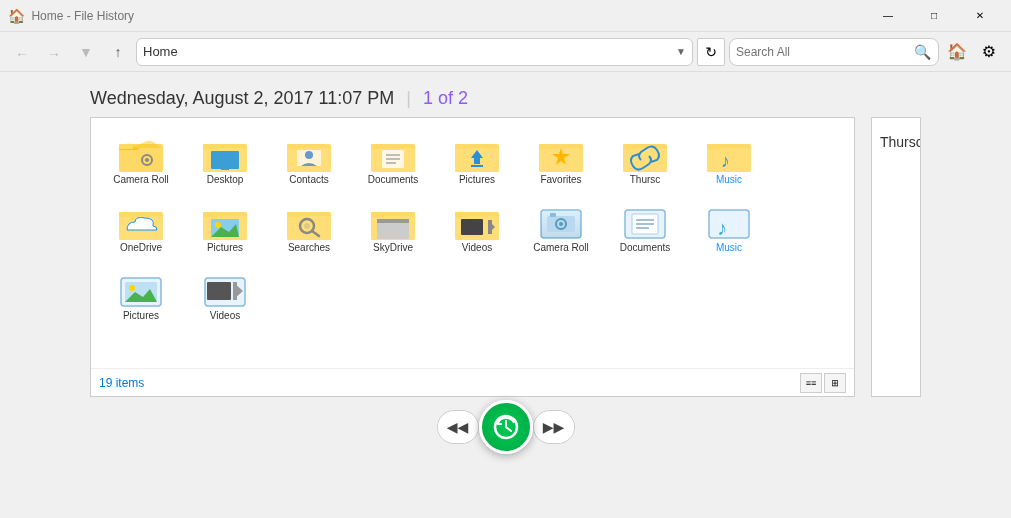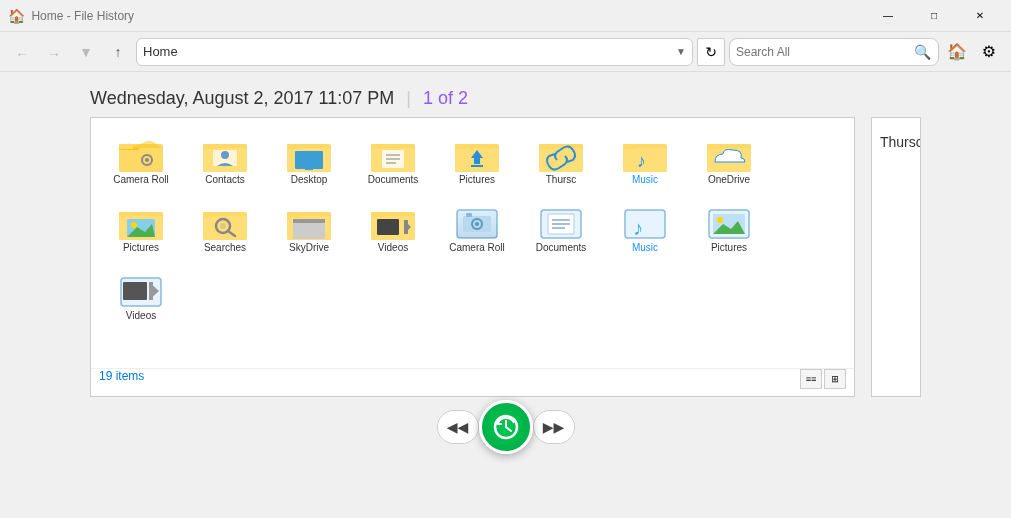--- a/index.html
+++ b/index.html
@@ -83,21 +83,21 @@
       overflow: hidden;
     }
     .folder-item {
       width: 80px; display: flex; flex-direction: column;
       align-items: center; padding: 6px 4px;
       cursor: pointer; border-radius: 3px;
     }
     .folder-label { font-size: 10px; color: #333; text-align: center; line-height: 1.2; }
     .status-bar {
       height: 28px; border-top: 1px solid #eee; display: flex;
-      justify-content: space-between;
+      align-items: center; justify-content: space-between;
       padding: 0 8px;
     }
     .item-count { font-size: 12px; color: #0078d7; }
     .view-btns { display: flex; gap: 2px; }
     .view-btn { width: 22px; height: 20px; border: 1px solid #ccc; background: #f5f5f5; cursor: pointer; font-size: 9px; display: flex; align-items: center; justify-content: center; }
 
     
     .right-panel {
       width: 50px; border: 1px solid #ccc; background: white;
       margin-left: 16px; overflow: hidden;
@@ -185,36 +185,36 @@
           <circle cx="30" cy="26" r="2" fill="#888"></circle>
         </svg>
         <span class="folder-label">Camera Roll</span>
       </div>
 
       <div class="folder-item">
         <svg class="folder-svg" viewBox="0 0 48 40">
           <rect x="2" y="10" width="44" height="28" rx="2" fill="#FFD966"></rect>
           <rect x="2" y="14" width="44" height="24" rx="2" fill="#FFDD77"></rect>
           <rect x="2" y="10" width="14" height="5" rx="1" fill="#FFD966"></rect>
+          <rect x="10" y="17" width="28" height="18" rx="1" fill="#3B9FD6"></rect>
+          <rect x="20" y="33" width="8" height="3" fill="#3B9FD6"></rect>
+        </svg>
+        <span class="folder-label">Desktop</span>
+      </div>
+
+      <div class="folder-item">
+        <svg class="folder-svg" viewBox="0 0 48 40">
+          <rect x="2" y="10" width="44" height="28" rx="2" fill="#FFD966"></rect>
+          <rect x="2" y="14" width="44" height="24" rx="2" fill="#FFDD77"></rect>
+          <rect x="2" y="10" width="14" height="5" rx="1" fill="#FFD966"></rect>
           <rect x="12" y="16" width="24" height="16" rx="1" fill="white" opacity="0.7"></rect>
           <circle cx="24" cy="21" r="4" fill="#6699CC"></circle>
           <path d="M16 32 Q24 26 32 32" fill="#6699CC"></path>
         </svg>
         <span class="folder-label">Contacts</span>
-      </div>
-
-      <div class="folder-item">
-        <svg class="folder-svg" viewBox="0 0 48 40">
-          <rect x="2" y="10" width="44" height="28" rx="2" fill="#FFD966"></rect>
-          <rect x="2" y="14" width="44" height="24" rx="2" fill="#FFDD77"></rect>
-          <rect x="2" y="10" width="14" height="5" rx="1" fill="#FFD966"></rect>
-          <rect x="10" y="17" width="28" height="18" rx="1" fill="#3B9FD6"></rect>
-          <rect x="20" y="33" width="8" height="3" fill="#3B9FD6"></rect>
-        </svg>
-        <span class="folder-label">Desktop</span>
       </div>
 
       <div class="folder-item">
         <svg class="folder-svg" viewBox="0 0 48 40">
           <rect x="2" y="10" width="44" height="28" rx="2" fill="#FFD966"></rect>
           <rect x="2" y="14" width="44" height="24" rx="2" fill="#FFDD77"></rect>
           <rect x="2" y="10" width="14" height="5" rx="1" fill="#FFD966"></rect>
           <rect x="13" y="16" width="22" height="18" rx="1" fill="white" opacity="0.8"></rect>
           <line x1="17" y1="21" x2="31" y2="21" stroke="#aaa" stroke-width="1.5"></line>
           <line x1="17" y1="25" x2="31" y2="25" stroke="#aaa" stroke-width="1.5"></line>
@@ -227,20 +227,29 @@
         <svg class="folder-svg" viewBox="0 0 48 40">
           <rect x="2" y="10" width="44" height="28" rx="2" fill="#FFD966"></rect>
           <rect x="2" y="14" width="44" height="24" rx="2" fill="#FFDD77"></rect>
           <rect x="2" y="10" width="14" height="5" rx="1" fill="#FFD966"></rect>
           <polygon points="24,16 30,24 27,24 27,30 21,30 21,24 18,24" fill="#2B8FD6"></polygon>
           <rect x="18" y="31" width="12" height="2" fill="#2B8FD6"></rect>
         </svg>
         <span class="folder-label">Pictures</span>
       </div>
 
+      <div class="folder-item">
+        <svg class="folder-svg" viewBox="0 0 48 40">
+          <rect x="2" y="10" width="44" height="28" rx="2" fill="#FFD966"></rect>
+          <rect x="2" y="14" width="44" height="24" rx="2" fill="#FFDD77"></rect>
+          <rect x="2" y="10" width="14" height="5" rx="1" fill="#FFD966"></rect>
+          <polygon points="24,14 26,20 33,20 27,24 29,31 24,27 19,31 21,24 15,20 22,20" fill="#FFB600"></polygon>
+        </svg>
+        <span class="folder-label">Favorites</span>
+      </div>
 
       <div class="folder-item">
         <svg class="folder-svg" viewBox="0 0 48 40">
           <rect x="2" y="10" width="44" height="28" rx="2" fill="#FFD966"></rect>
           <rect x="2" y="14" width="44" height="24" rx="2" fill="#FFDD77"></rect>
           <rect x="2" y="10" width="14" height="5" rx="1" fill="#FFD966"></rect>
           <path d="M20 26 Q16 22 20 18 L26 14 Q32 10 36 16 Q40 22 36 26 L30 28" fill="none" stroke="#2B8FD6" stroke-width="2"></path>
           <path d="M28 22 Q32 26 28 30 L22 34 Q16 38 12 32 Q8 26 12 22 L18 20" fill="none" stroke="#2B8FD6" stroke-width="2"></path>
         </svg>
         <span class="folder-label">Thursc</span>

